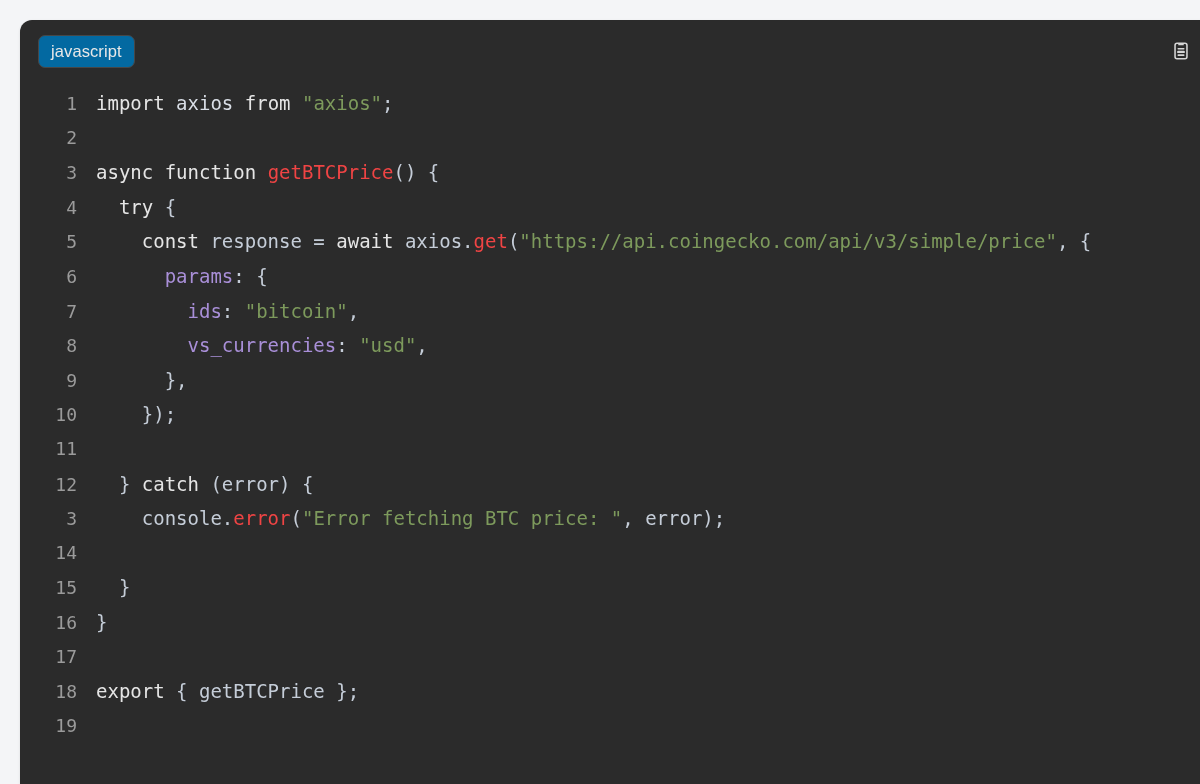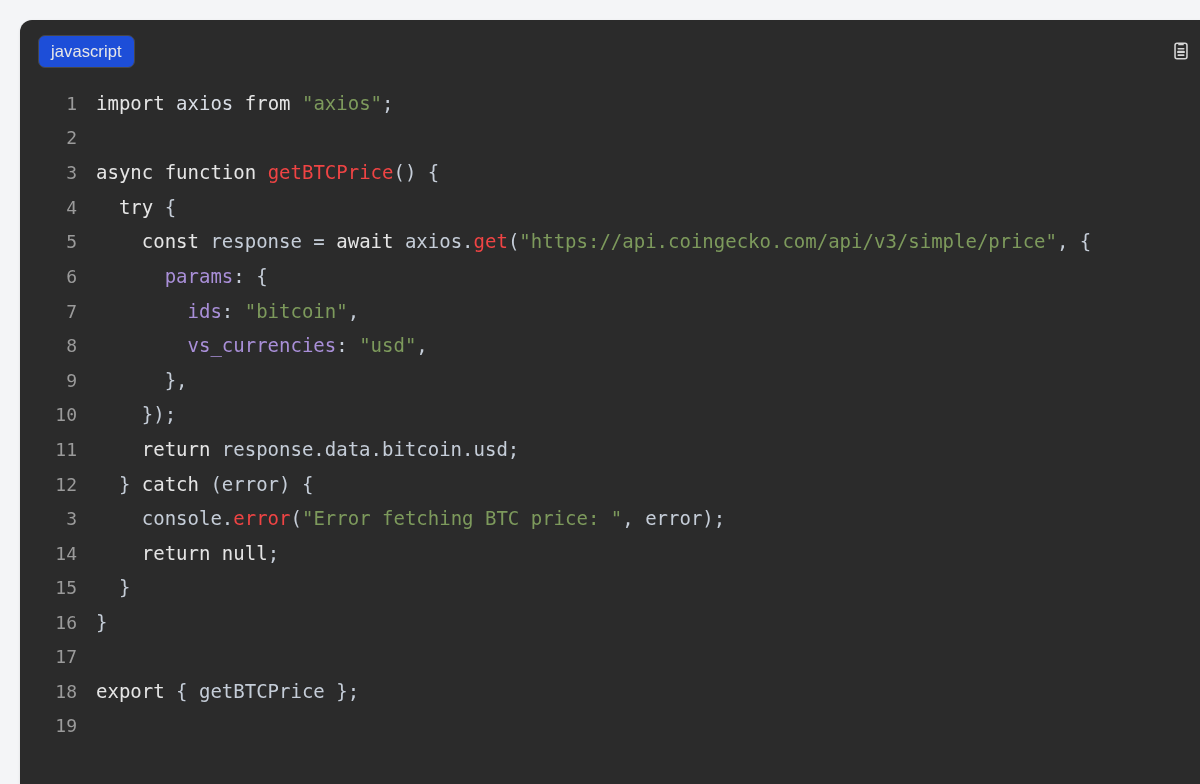--- a/index.html
+++ b/index.html
@@ -44,21 +44,21 @@
     padding: 0 24px 0 18px;
     box-sizing: border-box;
   }
 
   .lang-badge {
     display: inline-flex;
     align-items: center;
     justify-content: center;
     height: 31px;
     padding: 0 12px;
-    background: #1d4ed8;
+    background: #0369a1;
     border: 1px solid #474747;
     border-radius: 7px;
     color: #e8e8e8;
     font-family: "Liberation Sans", sans-serif;
     font-size: 16.5px;
     line-height: 1;
     letter-spacing: 0.1px;
     user-select: none;
   }
 
@@ -175,33 +175,31 @@
         <div class="code-line">
           <span class="ln">9</span>
           <span class="lc"><span class="t-id">      },</span></span>
         </div>
         <div class="code-line">
           <span class="ln">10</span>
           <span class="lc"><span class="t-id">    });</span></span>
         </div>
         <div class="code-line">
           <span class="ln">11</span>
-          <span class="lc"><span class="t-id">    </span><span class="t-kw">return</span><span class="t-id"> response.data.bitcoin.usd;</span></span>
         </div>
         <div class="code-line">
           <span class="ln">12</span>
           <span class="lc"><span class="t-id">  } </span><span class="t-kw">catch</span><span class="t-id"> (error) {</span></span>
         </div>
         <div class="code-line">
           <span class="ln">3</span>
           <span class="lc"><span class="t-id">    console</span><span class="t-id">.</span><span class="t-fn">error</span><span class="t-id">(</span><span class="t-str">"Error fetching BTC price: "</span><span class="t-id">, error);</span></span>
         </div>
         <div class="code-line">
           <span class="ln">14</span>
-          <span class="lc"><span class="t-id">    </span><span class="t-kw">return</span><span class="t-id"> </span><span class="t-kw">null</span><span class="t-id">;</span></span>
         </div>
         <div class="code-line">
           <span class="ln">15</span>
           <span class="lc"><span class="t-id">  }</span></span>
         </div>
         <div class="code-line">
           <span class="ln">16</span>
           <span class="lc"><span class="t-id">}</span></span>
         </div>
         <div class="code-line">

